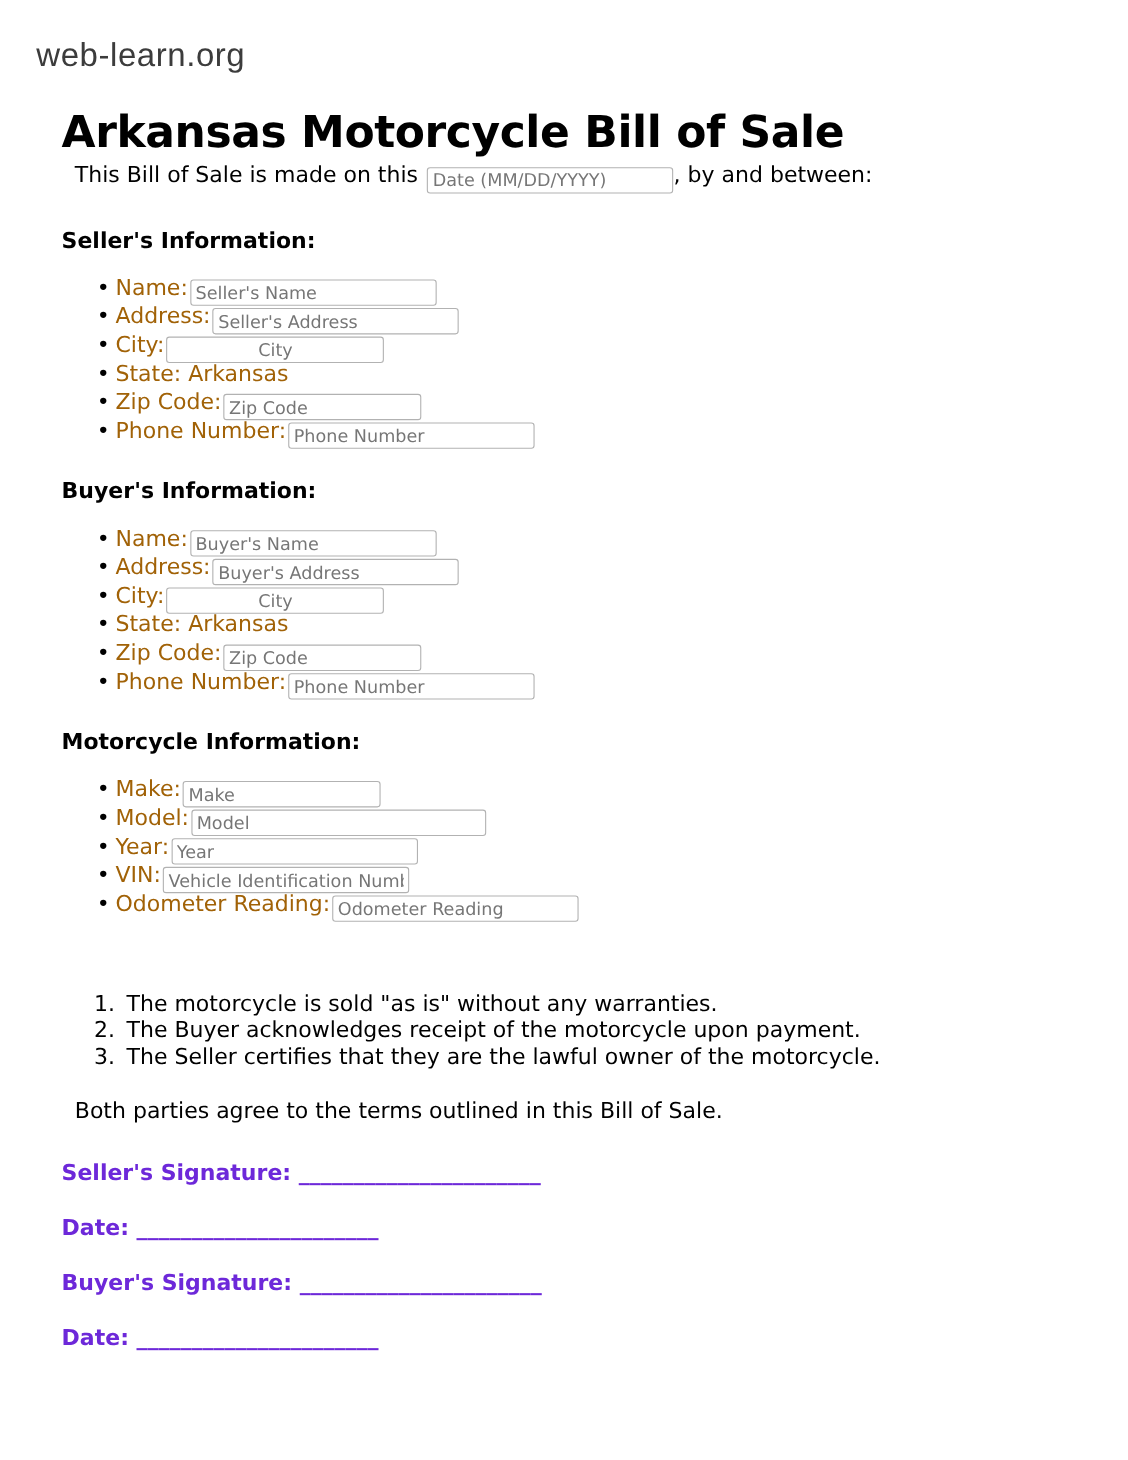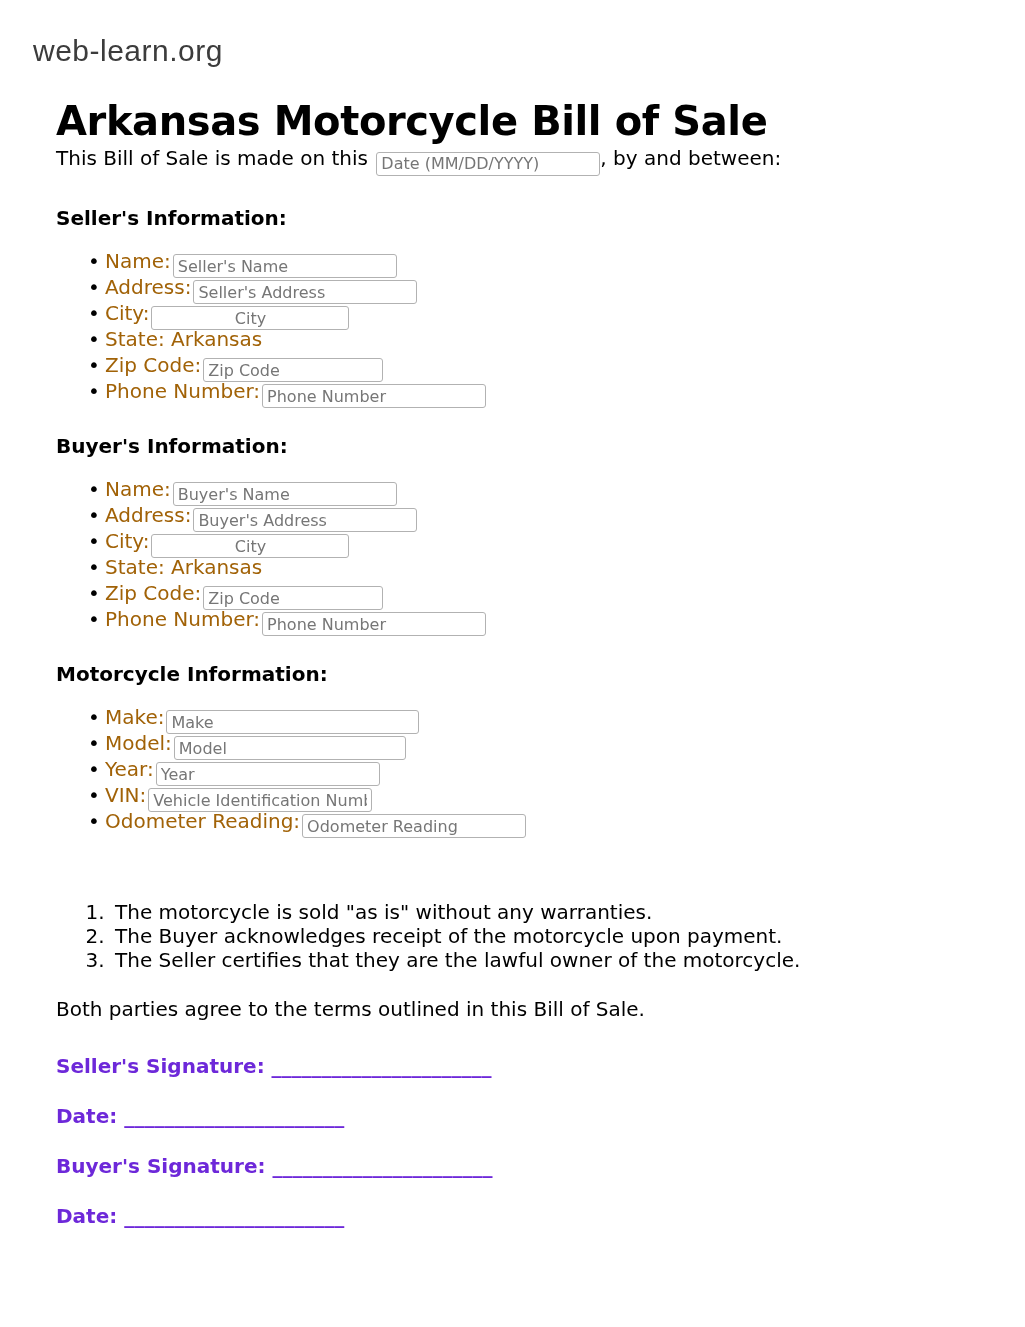--- a/index.html
+++ b/index.html
@@ -48,21 +48,21 @@
 
   
   .content {
     position: absolute;
     left: 56px;
     top: 143px;
     width: 910px;
   }
 
   p.para {
-    margin: 0 0 0 0;
+    margin: 0 0 0 12px;
     font-size: 20px;
     line-height: 30px;
     color: #000;
   }
   .spacer-lg { height: 28px; }
   .spacer-md { height: 22px; }
   .spacer-sm { height: 16px; }
 
   h3.section-head {
     margin: 0;
@@ -133,22 +133,22 @@
     color: #767676;
     opacity: 1;
   }
 
   .w-date   { width: 224px; }
   .w-name   { width: 224px; }
   .w-addr   { width: 224px; }
   .w-city   { width: 198px; text-align: center; }
   .w-zip    { width: 180px; }
   .w-phone  { width: 224px; }
-  .w-make   { width: 253px; }
-  .w-model  { width: 232px; }
+  .w-make   { width: 180px; }
+  .w-model  { width: 268px; }
   .w-year   { width: 224px; }
   .w-vin    { width: 224px; }
   .w-odo    { width: 224px; }
   .w-price  { width: 224px; }
 
   
   .sig-row {
     font-size: 20px;
     line-height: 28px;
     font-weight: bold;

